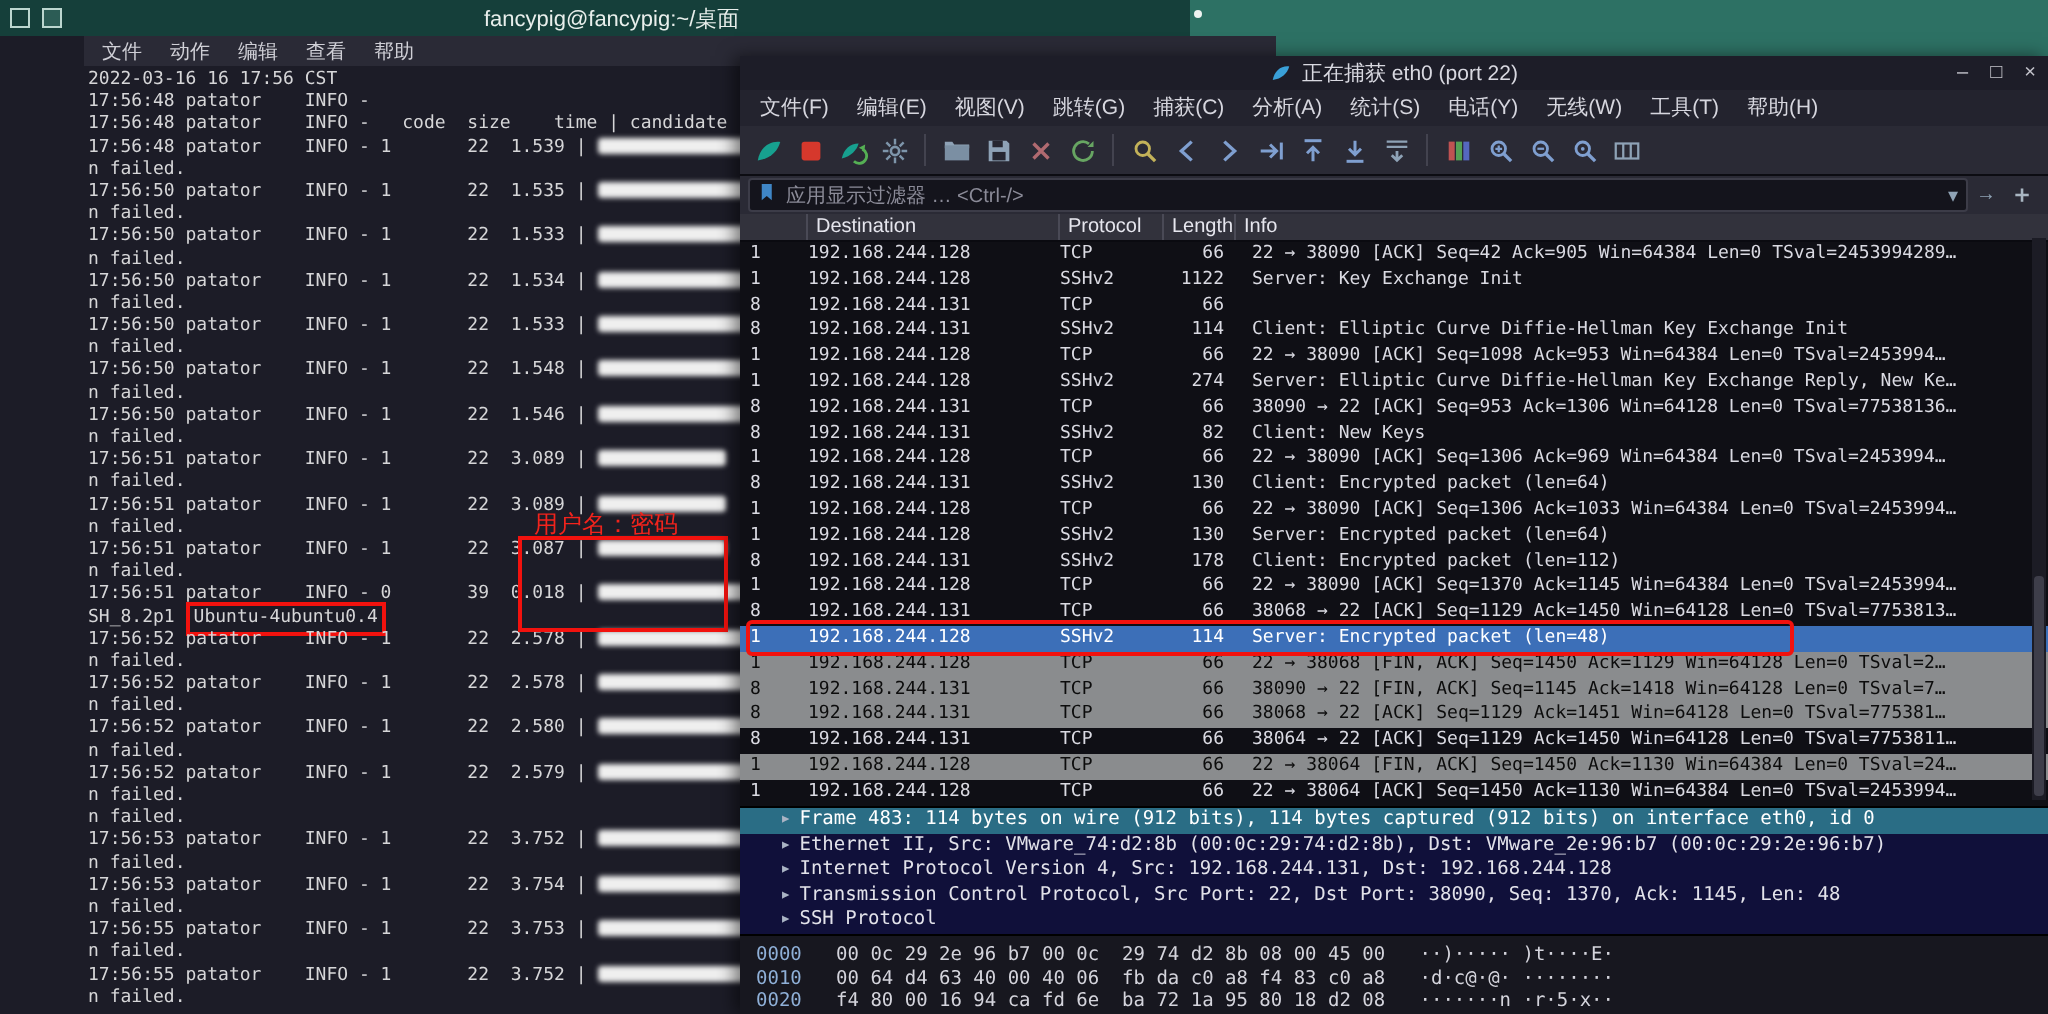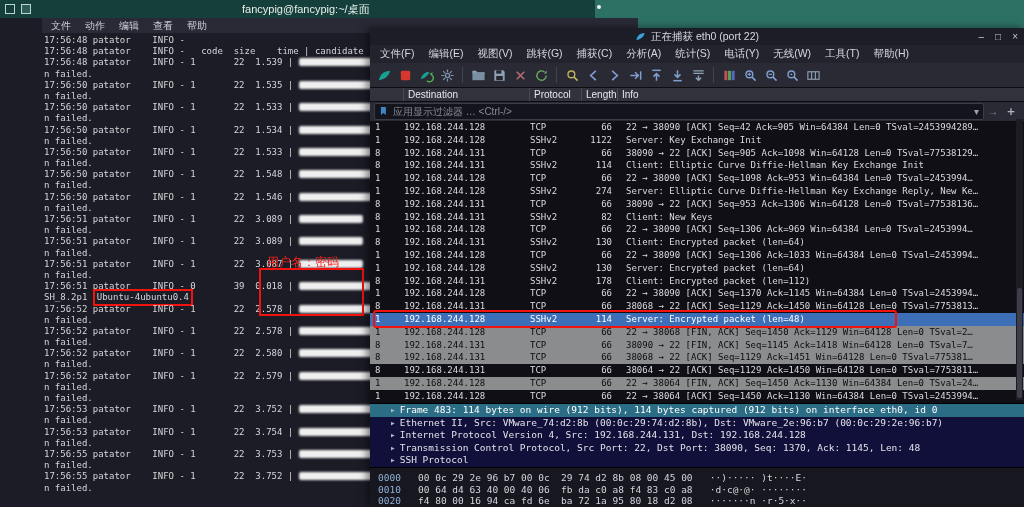--- a/index.html
+++ b/index.html
@@ -92,20 +92,21 @@
 
 <div id="terminal">
   <div id="term-menu">
       <span class="tmenu-item">文件</span>
       <span class="tmenu-item">动作</span>
       <span class="tmenu-item">编辑</span>
       <span class="tmenu-item">查看</span>
       <span class="tmenu-item">帮助</span>
     </div>
   <div id="term-lines">
+      <div class="term-line">2022-03-16 16 17:56 CST</div>
       <div class="term-line">17:56:48 patator    INFO -</div>
       <div class="term-line">17:56:48 patator    INFO -   code  size    time | candidate</div>
       <div class="term-line"><span>17:56:48 patator    INFO - 1       22  1.539 | </span><span class="blob" style="width: 95px;"></span></div>
       <div class="term-line">n failed.</div>
       <div class="term-line"><span>17:56:50 patator    INFO - 1       22  1.535 | </span><span class="blob" style="width: 95px;"></span></div>
       <div class="term-line">n failed.</div>
       <div class="term-line"><span>17:56:50 patator    INFO - 1       22  1.533 | </span><span class="blob" style="width: 95px;"></span></div>
       <div class="term-line">n failed.</div>
       <div class="term-line"><span>17:56:50 patator    INFO - 1       22  1.534 | </span><span class="blob" style="width: 95px;"></span></div>
       <div class="term-line">n failed.</div>
@@ -291,40 +292,40 @@
           <circle cx="6.8" cy="6.8" r="1" fill="#7f9fd0"></circle>
         </svg>
       </span>
       <span class="tb-icon">
         <svg width="15" height="15" viewBox="0 0 16 16">
           <rect x="2" y="4" width="12" height="8" fill="none" stroke="#8ea2b6" stroke-width="1.2"></rect>
           <path d="M6 4v8M10 4v8" stroke="#8ea2b6" stroke-width="1.2"></path>
         </svg>
       </span>
     </div>
+  <div id="ws-filter">
+    <div id="filter-input">
+      <span>
+        <svg width="10" height="12" viewBox="0 0 16 16">
+            <path d="M3 1.5h8v13l-4-3.4-4 3.4z" fill="#3f86c6"></path>
+          </svg>
+      </span>
+      <span class="ph">应用显示过滤器 … &lt;Ctrl-/&gt;</span>
+      <span class="fbtn">▾</span>
+    </div>
+    <span class="fbtn">→</span>
+    <span id="filter-plus">＋</span>
+  </div>
   <div id="pkt-header">
       <span class="hc hc0"></span>
       <span class="hc hc1">Destination</span>
       <span class="hc hc2">Protocol</span>
       <span class="hc hc3">Length</span>
       <span class="hc hc4">Info</span>
     </div>
-  <div id="ws-filter">
-    <div id="filter-input">
-      <span>
-        <svg width="10" height="12" viewBox="0 0 16 16">
-            <path d="M3 1.5h8v13l-4-3.4-4 3.4z" fill="#3f86c6"></path>
-          </svg>
-      </span>
-      <span class="ph">应用显示过滤器 … &lt;Ctrl-/&gt;</span>
-      <span class="fbtn">▾</span>
-    </div>
-    <span class="fbtn">→</span>
-    <span id="filter-plus">＋</span>
-  </div>
   <div id="pkt-list">
     <div id="row-redbox"></div>
   <div class="pkt-row">
         <span class="c-tail">1</span>
         <span class="c-dest">192.168.244.128</span>
         <span class="c-proto">TCP</span>
         <span class="c-len">66</span>
         <span class="c-info">22 → 38090 [ACK] Seq=42 Ack=905 Win=64384 Len=0 TSval=2453994289…</span>
       </div>
       <div class="pkt-row">
@@ -332,21 +333,20 @@
         <span class="c-dest">192.168.244.128</span>
         <span class="c-proto">SSHv2</span>
         <span class="c-len">1122</span>
         <span class="c-info">Server: Key Exchange Init</span>
       </div>
       <div class="pkt-row">
         <span class="c-tail">8</span>
         <span class="c-dest">192.168.244.131</span>
         <span class="c-proto">TCP</span>
         <span class="c-len">66</span>
-        <span class="c-info">38090 → 22 [ACK] Seq=905 Ack=1098 Win=64128 Len=0 TSval=77538129…</span>
       </div>
       <div class="pkt-row">
         <span class="c-tail">8</span>
         <span class="c-dest">192.168.244.131</span>
         <span class="c-proto">SSHv2</span>
         <span class="c-len">114</span>
         <span class="c-info">Client: Elliptic Curve Diffie-Hellman Key Exchange Init</span>
       </div>
       <div class="pkt-row">
         <span class="c-tail">1</span>

